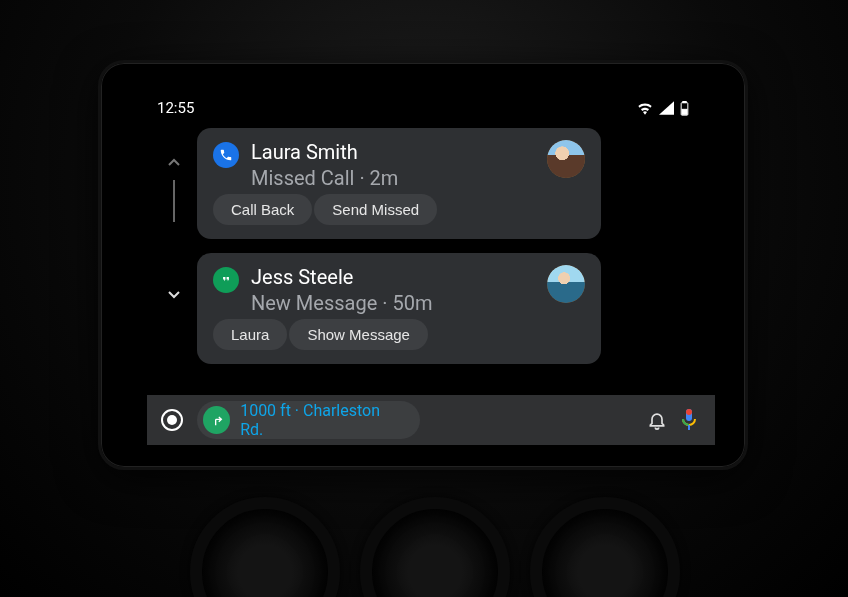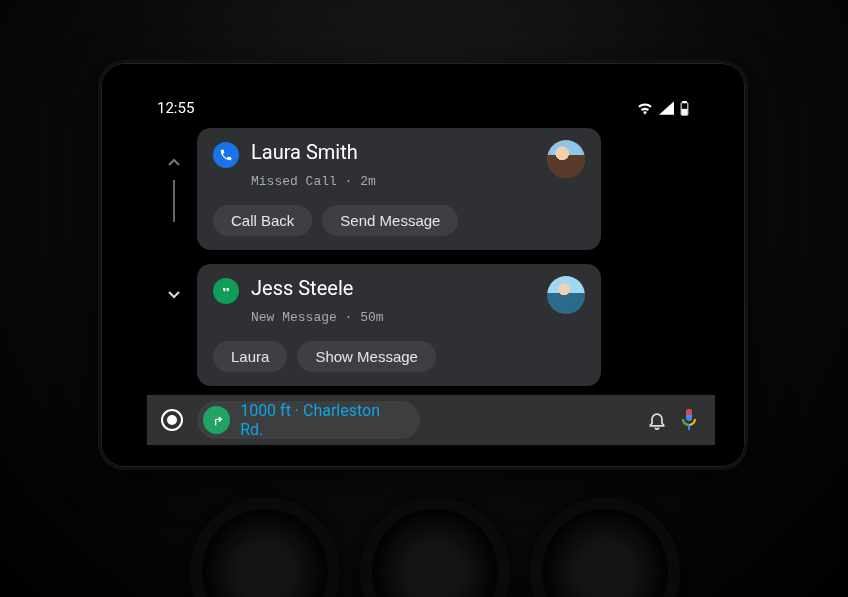--- a/index.html
+++ b/index.html
@@ -82,38 +82,38 @@
     width: 26px;
     height: 26px;
     border-radius: 50%;
     display: flex;
     align-items: center;
     justify-content: center;
     flex-shrink: 0;
     margin-top: 2px;
   }
   .card-title { color: #fff; font-size: 20px; font-weight: 400; }
-  .card-sub { color: #a5a8ad; font-size: 13px; margin-top: 10px; font-family: Liberation Mono, monospace; }
+  .card-sub { color: #a5a8ad; font-size: 20px; margin-top: 2px; }
   .avatar {
     width: 38px;
     height: 38px;
     border-radius: 50%;
     position: absolute;
     right: 16px;
     top: 12px;
     background: #7a5a3a;
     overflow: hidden;
   }
   .avatar-dot {
     position: absolute; inset: 0;
     background: radial-gradient(circle at 40% 35%, #f0d0b0 0 20%, transparent 21%),
                 linear-gradient(0deg, #5a3a2a 0 60%, #8ec5eb 60%);
     border-radius: 50%;
   }
-  .actions { display: flex; gap: 10px; margin-top: 16px; }
+  .actions { display: flex; gap: 2px; margin-top: 4px; }
   .chip {
     background: #3d3f42;
     color: #e6e6e6;
     border-radius: 18px;
     padding: 7px 18px;
     font-size: 15px;
     border: none;
     cursor: pointer;
   }
   .bottom-bar {
@@ -214,21 +214,21 @@
             <div>
               <div class="card-title">Laura Smith</div>
               <div class="card-sub">Missed Call · 2m</div>
             </div>
             <div class="avatar">
                 <div class="avatar-dot"></div>
               </div>
           </div>
           <div class="actions">
             <button class="chip">Call Back</button>
-            <button class="chip">Send Message</button>
+            <button class="chip">Send Missed</button>
           </div>
         </div>
 
         <div class="card">
           <div class="card-header">
             <div class="app-icon" style="background:#0f9d58">
               <svg width="14" height="14" viewBox="0 0 24 24" fill="#fff">
                   <path d="M7 7h4v4l-2 3v-3H7V7zm6 0h4v4l-2 3v-3h-2V7z"></path>
                 </svg>
             </div>

